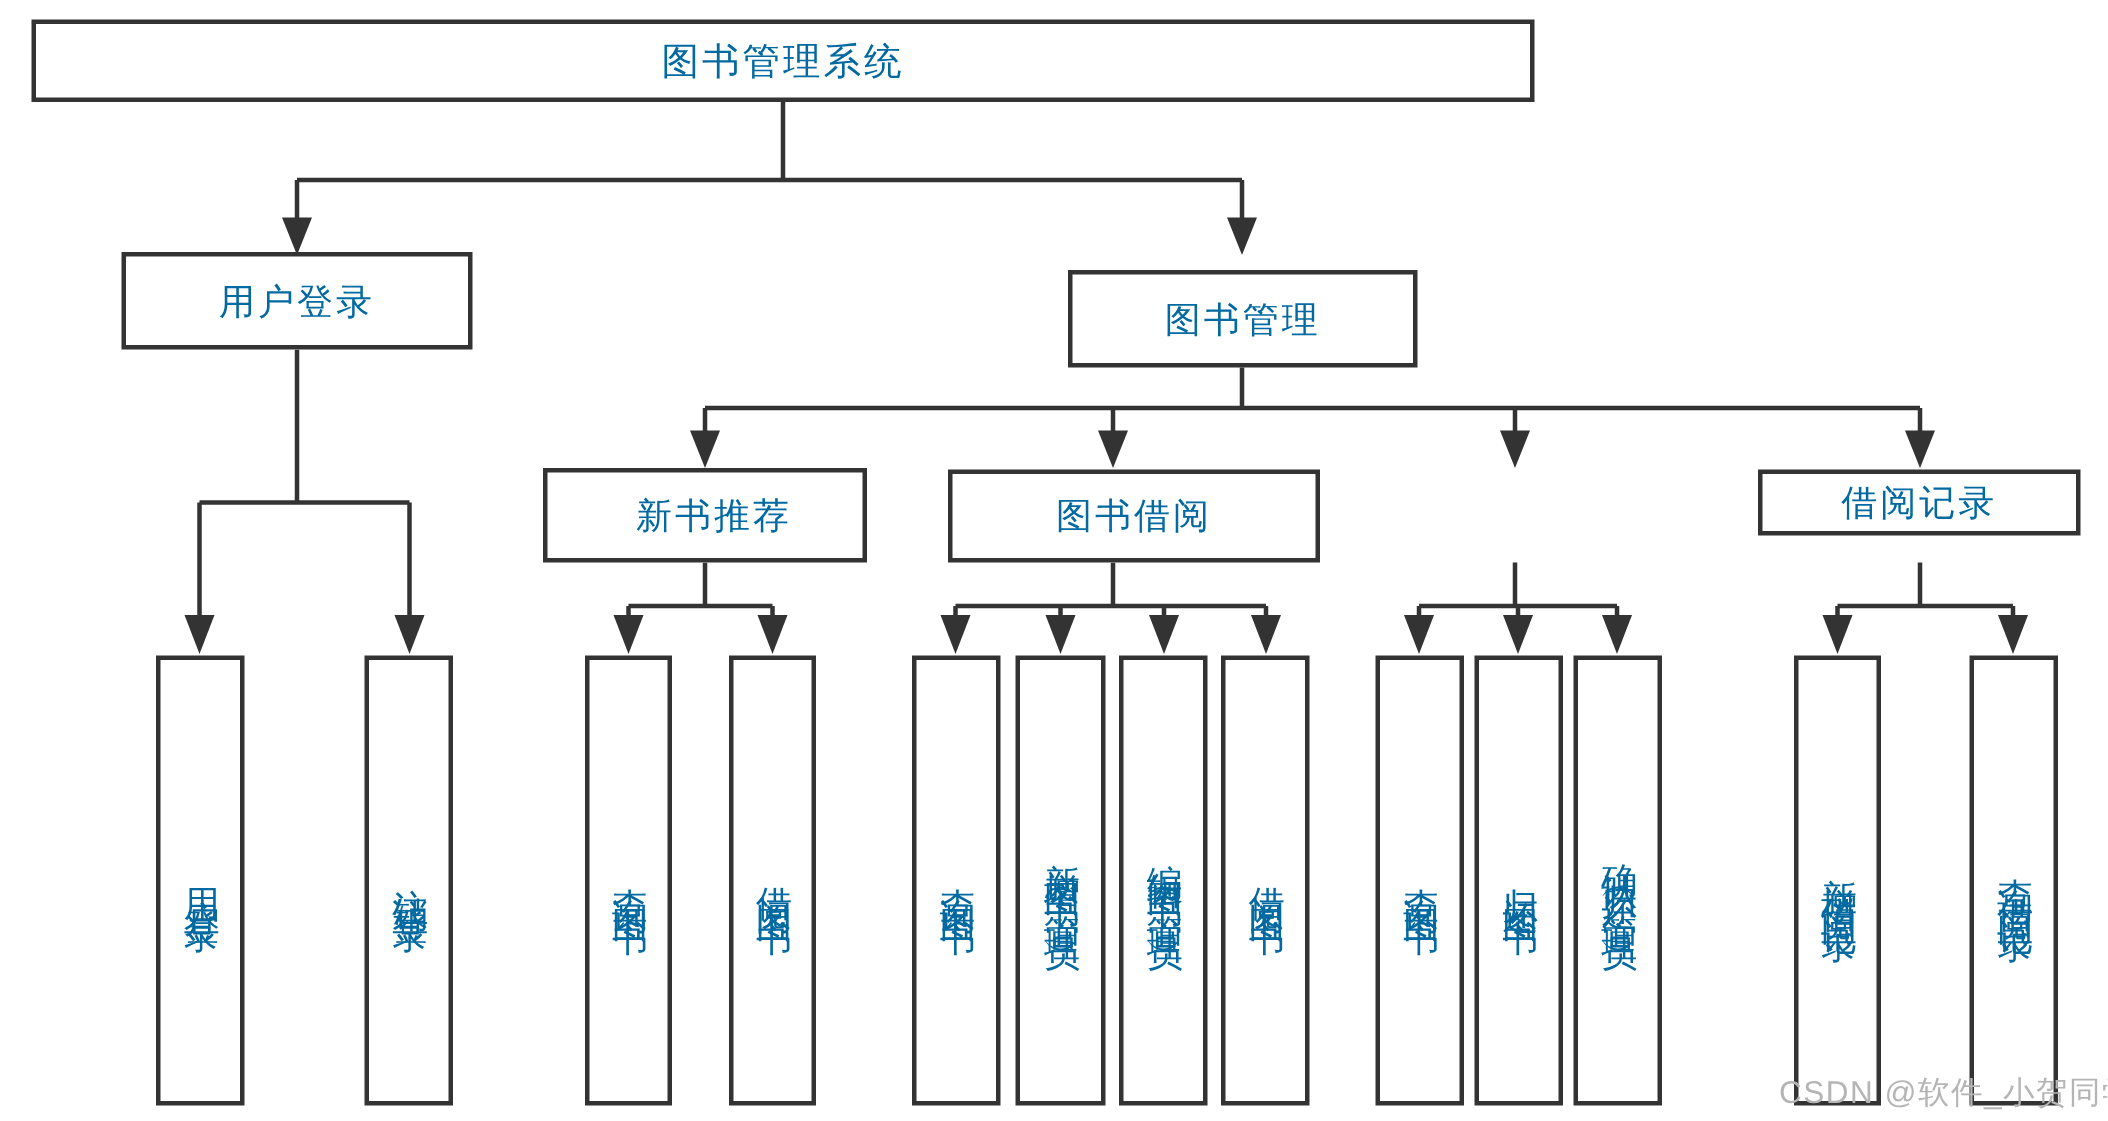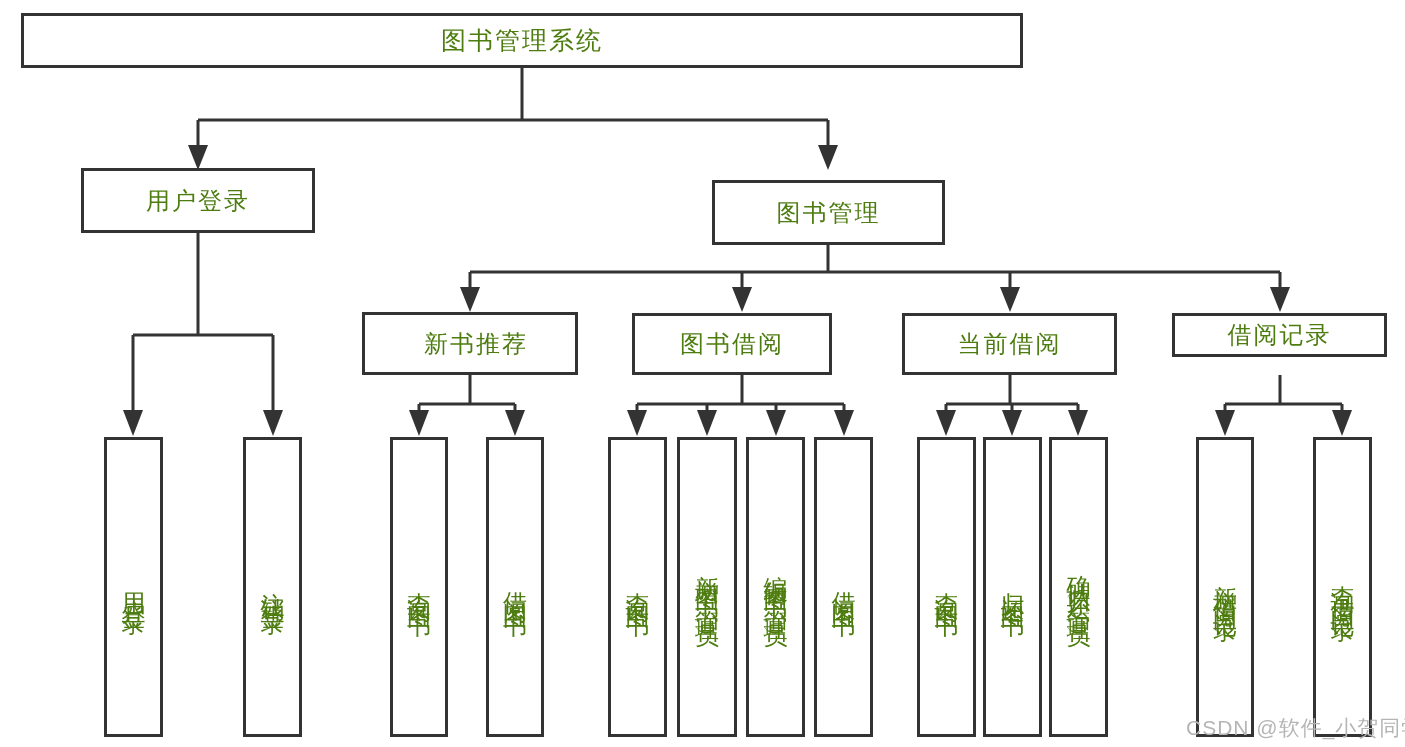--- a/index.html
+++ b/index.html
@@ -23,21 +23,21 @@
     pointer-events: none;
   }
   .box {
     position: absolute;
     background: #ffffff;
     border: 3px solid #333333;
     box-sizing: border-box;
     display: flex;
     align-items: center;
     justify-content: center;
-    color: #4d7c0f;
+    color: #0369a1;
     z-index: 1;
   }
   .hlabel {
     font-size: 24px;
     letter-spacing: 2px;
     white-space: nowrap;
   }
   .root-label {
     font-size: 25px;
     letter-spacing: 2px;
@@ -48,21 +48,21 @@
     text-orientation: mixed;
     font-size: 24px;
     letter-spacing: 7px;
     line-height: 1;
   }
   
   #node-root            { left: 21px;   top: 13px;  width: 1002px; height: 55px; }
   #node-user-login      { left: 81px;   top: 168px; width: 234px;  height: 65px; }
   #node-book-management { left: 712px;  top: 180px; width: 233px;  height: 65px; }
   #node-new-book-rec    { left: 362px;  top: 312px; width: 216px;  height: 63px; padding-left: 12px; }
-  #node-book-borrow     { left: 632px;  top: 313px; width: 200px;  height: 62px; }
+  #node-book-borrow     { left: 632px;  top: 313px; width: 248px;  height: 62px; }
   #node-current-borrow  { left: 902px;  top: 313px; width: 215px;  height: 62px; }
   #node-borrow-record   { left: 1172px; top: 313px; width: 215px;  height: 44px; }
   .leaf { top: 437px; height: 300px; }
   #leaf-user-login      { left: 104px;  width: 59px; }
   #leaf-logout          { left: 243px;  width: 59px; }
   #leaf-query-book-rec  { left: 390px;  width: 58px; }
   #leaf-borrow-book-rec { left: 486px;  width: 58px; }
   #leaf-query-book-bb   { left: 608px;  width: 59px; }
   #leaf-add-book        { left: 677px;  width: 60px; }
   #leaf-edit-book       { left: 746px;  width: 59px; }
@@ -131,23 +131,20 @@
   <div class="box" id="node-book-management">
     <span class="hlabel">图书管理</span>
   </div>
 
   <div class="box" id="node-new-book-rec">
     <span class="hlabel">新书推荐</span>
   </div>
   <div class="box" id="node-book-borrow">
     <span class="hlabel">图书借阅</span>
   </div>
-  <div class="box" id="node-current-borrow">
-    <span class="hlabel">当前借阅</span>
-  </div>
   <div class="box" id="node-borrow-record">
     <span class="hlabel">借阅记录</span>
   </div>
 
   <div class="box leaf" id="leaf-user-login">
     <span class="vlabel">用户登录</span>
   </div>
   <div class="box leaf" id="leaf-logout">
     <span class="vlabel">注销登录</span>
   </div>

